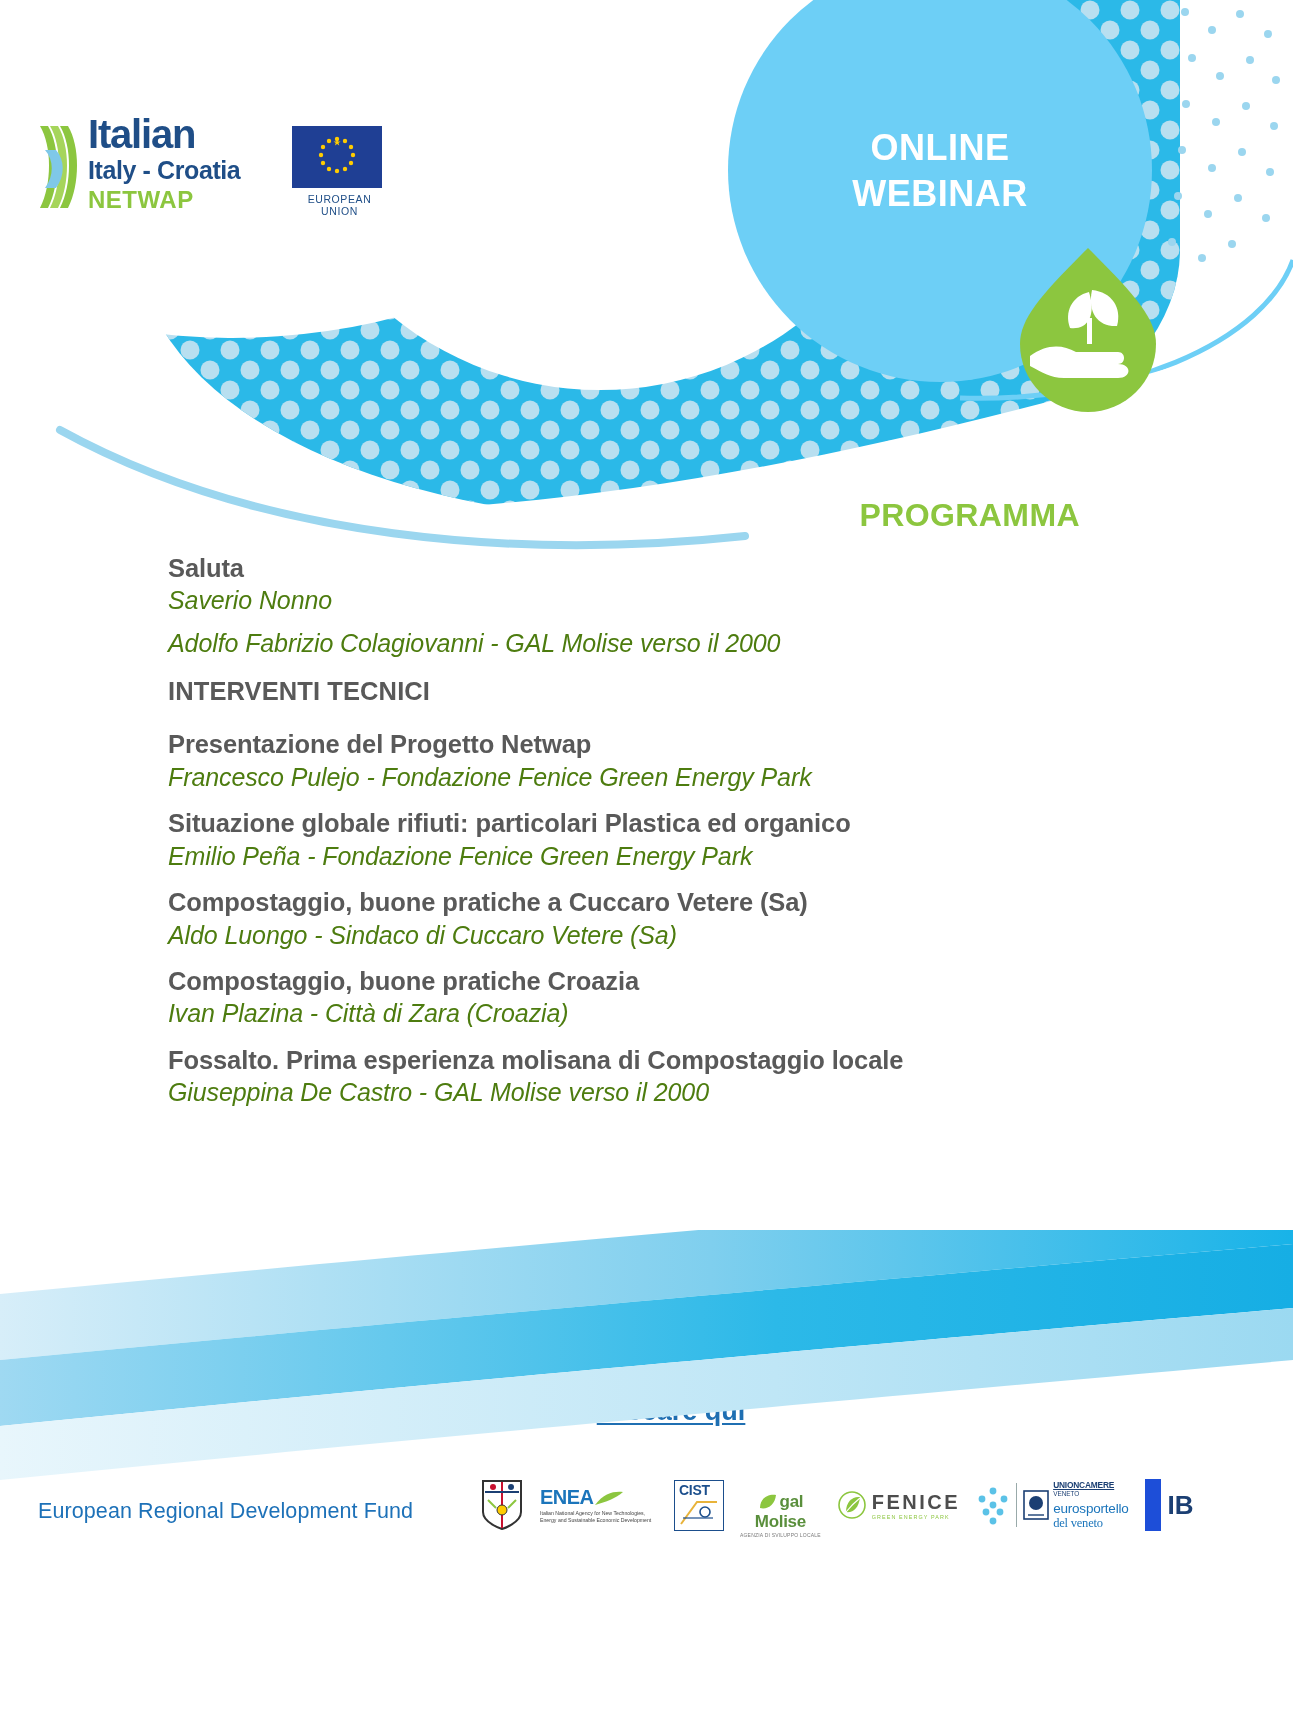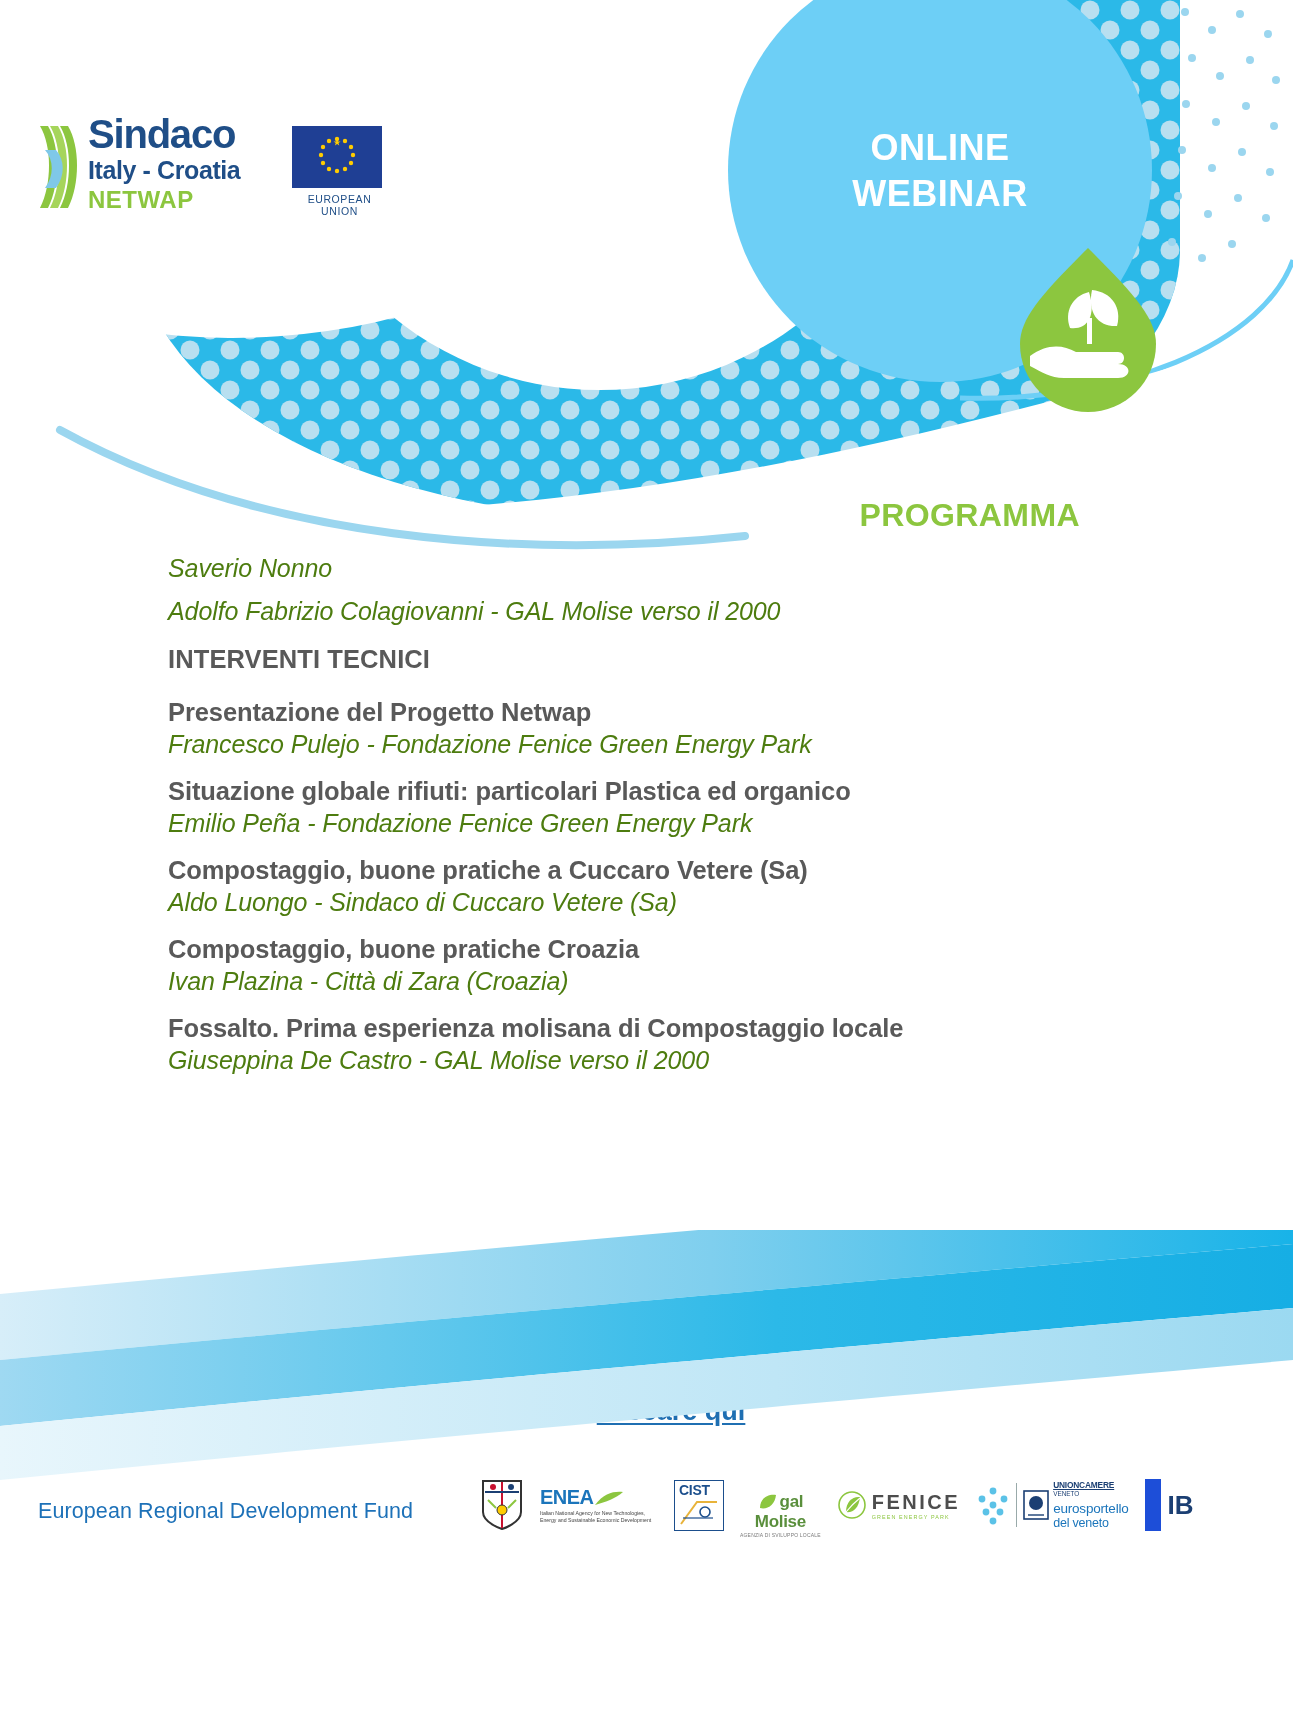--- a/index.html
+++ b/index.html
@@ -99,21 +99,21 @@
   .enea-sub { font-size:5.2px; color:#444; line-height:1.3; margin-top:1px; width:118px; }
   .cist-box { border:1.6px solid #1B4E8C; padding:1px 4px 0 4px; }
   .cist-txt { font-size:14px; font-weight:bold; color:#1B4E8C; letter-spacing:-0.3px; }
   .gal-txt { font-size:17px; font-weight:bold; color:#5A8F3C; letter-spacing:-0.3px; }
   .gal-sub { font-size:5px; color:#7a7a7a; letter-spacing:0.2px; }
   .fenice-txt { font-size:20px; font-weight:bold; color:#4D4D4D; letter-spacing:2.5px; }
   .fenice-sub { font-size:5.4px; color:#8CC63F; letter-spacing:1.1px; }
   .unione-txt { font-size:8.4px; font-weight:bold; color:#1B3F73; letter-spacing:-0.2px;text-decoration:underline; }
   .unione-sub { font-size:6.4px; color:#1B3F73; }
   .euro-txt { font-size:13.5px; color:#1B75BB; letter-spacing:-0.2px; }
-  .euro-sub { font-size:12.5px; color:#1B75BB; letter-spacing:-0.2px; }
+  .euro-sub { font-size:12.5px; color:#1B75BB; letter-spacing:-0.2px;font-family:Liberation Serif, serif; }
   .ib-box { width:56px; height:52px; background:#1d4ed8; position:relative; }
   .ib-txt {
     position:absolute; right:0; top:0; width:40px; height:52px; background:#ffffff;
     color:#1B3F73; font-size:26px; font-weight:bold; text-align:center; line-height:52px;
   }
 </style>
 </head>
 <body>
 
 <div class="header">
@@ -189,21 +189,21 @@
   </div>
 
   <div class="logo-block">
     <svg class="logo-waves" width="46" height="95" viewBox="0 0 46 95">
       <path d="M4 6 C 16 26 16 64 4 88 L 12 88 C 24 64 24 26 12 6 Z" fill="#8CC63F"></path>
       <path d="M14 6 C 26 26 26 64 14 88 L 22 88 C 34 64 34 26 22 6 Z" fill="#A6D55B"></path>
       <path d="M24 6 C 36 26 36 64 24 88 L 32 88 C 44 64 44 26 32 6 Z" fill="#8CC63F"></path>
       <path d="M9 30 C 18 40 18 56 9 68 L 20 68 C 29 56 29 40 20 30 Z" fill="#7FC8E8"></path>
     </svg>
     <div class="logo-words">
-      <div class="logo-interreg">Sindaco</div>
+      <div class="logo-interreg">Italian</div>
       <div class="logo-italy">Italy - Croatia</div>
       <div class="logo-netwap">NETWAP</div>
     </div>
     <div class="eu-block">
       <div class="eu-flag">
         <svg width="90" height="62" viewBox="0 0 90 62">
           <g fill="#FFCC00">
             <polygon points="45,14 46.6,18.6 51.4,18.6 47.5,21.4 49,26 45,23.2 41,26 42.5,21.4 38.6,18.6 43.4,18.6" transform="translate(0,-2) scale(0.55) translate(37,13)"></polygon>
           </g>
           <g fill="#FFCC00" font-size="8">
@@ -225,20 +225,21 @@
       <div class="eu-label">EUROPEAN UNION</div>
     </div>
   </div>
 </div>
 
 <div class="programma">PROGRAMMA</div>
 
 <div class="program">
 
   <div class="pitem tight">
+    <div class="ptitle">Saluta</div>
     <div class="pname">Saverio Nonno</div>
   </div>
 
   <div class="pitem tight">
     <div class="pname">Adolfo Fabrizio Colagiovanni - GAL Molise verso il 2000</div>
   </div>
 
   <div class="psection">INTERVENTI TECNICI</div>
 
   <div class="pitem">

